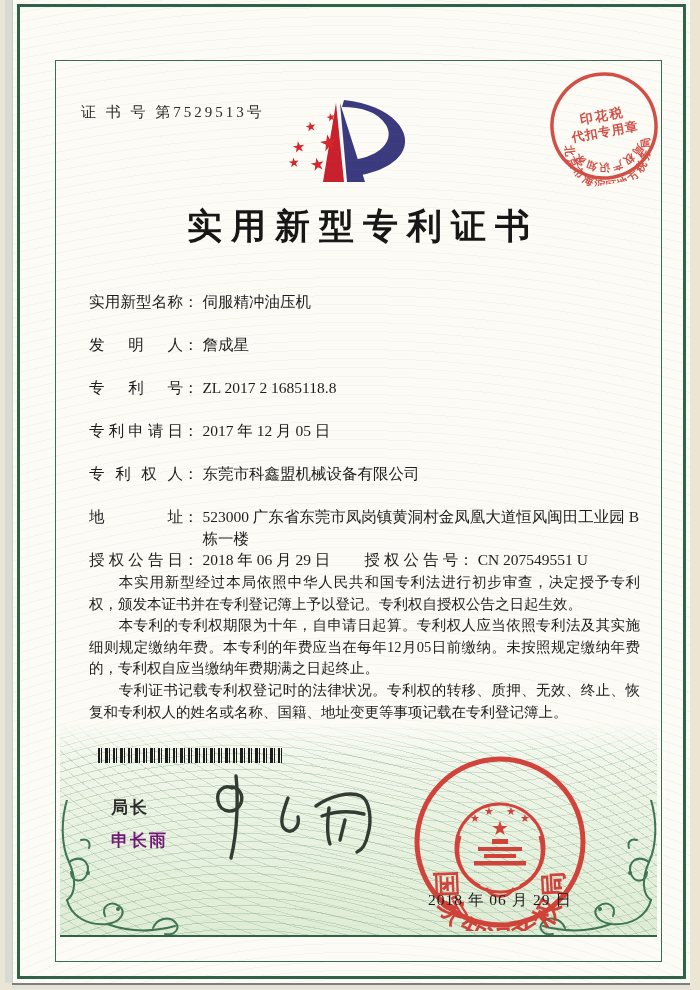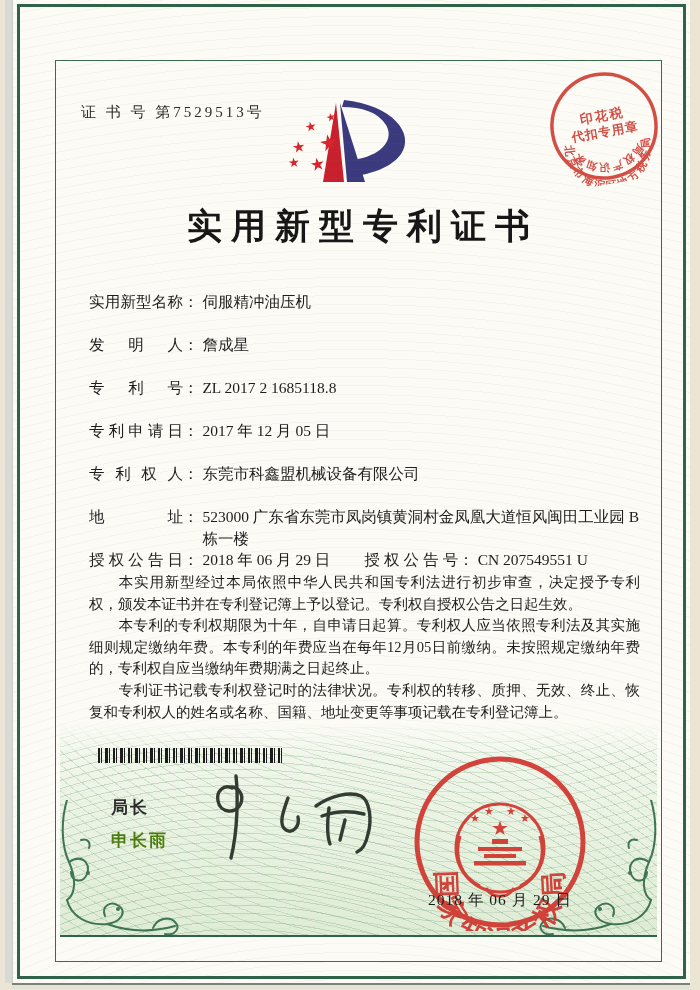--- a/index.html
+++ b/index.html
@@ -62,21 +62,21 @@
   .barcode { position:absolute; left:85px; top:748px; width:187px; height:15px; z-index:4;
     background:repeating-linear-gradient(90deg,
       #1c1c1c 0 2px, rgba(0,0,0,0) 2px 3px,
       #1c1c1c 3px 4px, rgba(0,0,0,0) 4px 7px,
       #1c1c1c 7px 10px, rgba(0,0,0,0) 10px 11px,
       #1c1c1c 11px 12px, rgba(0,0,0,0) 12px 15px); }
 
   .director-title { position:absolute; left:98px; top:796px; font-size:17px; letter-spacing:2px;
     font-family:Liberation Mono, monospace; font-weight:600; color:#2b2b2b; z-index:4; }
   .director-name  { position:absolute; left:98px; top:829px; font-size:17px; letter-spacing:2px;
-    font-family:"Liberation Sans","DejaVu Sans",sans-serif; font-weight:600; color:#4d7c0f; z-index:4; }
+    font-family:"Liberation Sans","DejaVu Sans",sans-serif; font-weight:600; color:#701a75; z-index:4; }
 
   .signature { position:absolute; left:185px; top:770px; z-index:4; }
 
   .seal { position:absolute; left:398px; top:753px; width:178px; height:178px; z-index:4; opacity:.93; }
   .seal-date { position:absolute; left:398px; top:890px; width:178px; text-align:center;
     font-size:15.5px; letter-spacing:1px; color:#1b1b1b; z-index:5; }
 
   .stamp { position:absolute; left:533px; top:68px; width:116px; height:116px;
     transform:rotate(-10deg); opacity:.92; z-index:2; }
 

